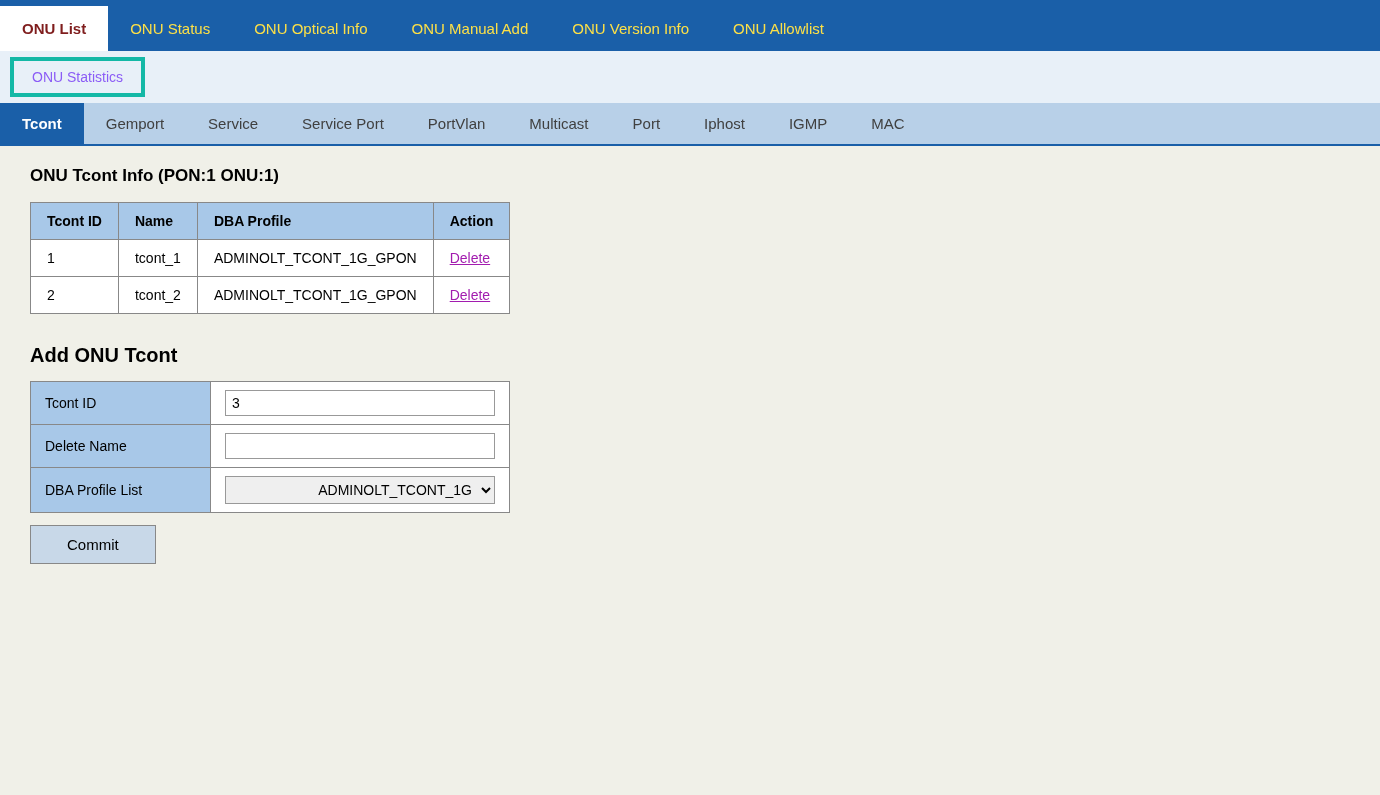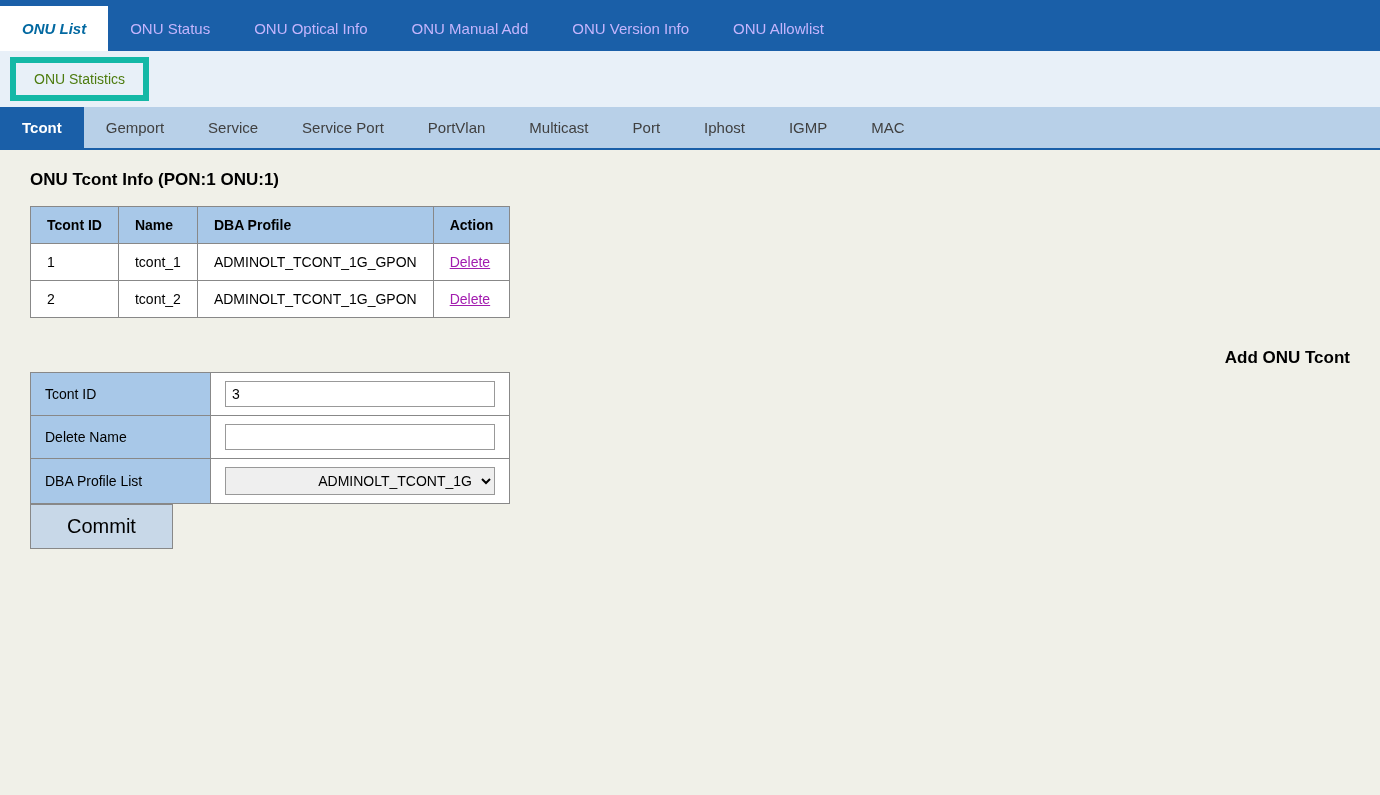--- a/index.html
+++ b/index.html
@@ -11,51 +11,50 @@
     }
 
     
     .top-nav {
       background-color: #1a5fa8;
       padding: 0;
       display: flex;
       align-items: stretch;
     }
     .top-nav .nav-tab {
-      color: #c4b5fd;
+      color: #fde047;
       padding: 14px 22px;
       cursor: pointer;
       font-size: 15px;
       white-space: nowrap;
       border: none;
       background: none;
       display: flex;
       align-items: center;
     }
     .top-nav .nav-tab.active {
       background-color: #fff;
-      color: #0369a1;
-      font-weight: bold;
-      font-style: italic;
+      color: #7f1d1d;
+      font-weight: bold;
     }
 
     
     .second-nav {
       background-color: #e8f0f8;
       padding: 6px 10px;
       display: flex;
       align-items: center;
     }
     .second-nav .nav-tab {
       padding: 8px 18px;
       cursor: pointer;
       font-size: 14px;
-      border: 6px solid #14b8a6;
+      border: 4px solid #14b8a6;
       background-color: #e8f0f8;
-      color: #4d7c0f;
+      color: #8b5cf6;
     }
 
     
     .sub-tabs {
       background-color: #b8d0e8;
       display: flex;
       align-items: stretch;
       border-bottom: 2px solid #1a5fa8;
     }
     .sub-tabs .sub-tab {
@@ -103,24 +102,23 @@
       background-color: #fff;
     }
     .info-table td a {
       color: #a21caf;
       text-decoration: underline;
       cursor: pointer;
     }
 
     
     .add-title {
-      font-size: 17px;
-      font-weight: bold;
-      margin-bottom: 4px;
-      text-align: right;
+      font-size: 20px;
+      font-weight: bold;
+      margin-bottom: 14px;
     }
 
     .add-form-table {
       border-collapse: collapse;
       width: 480px;
     }
     .add-form-table td {
       border: 1px solid #888;
       padding: 8px 14px;
       font-size: 14px;
@@ -141,24 +139,25 @@
     }
     .add-form-table select {
       width: 100%;
       padding: 4px 6px;
       font-size: 14px;
       border: 1px solid #999;
       text-align: right;
     }
 
     .commit-btn {
+      margin-top: 12px;
       padding: 10px 36px;
       background-color: #c8d8e8;
       border: 1px solid #888;
-      font-size: 20px;
+      font-size: 15px;
       cursor: pointer;
     }
 
     .top-blue-bar {
       height: 6px;
       background-color: #1a5fa8;
     }
   </style>
 </head>
 <body>

